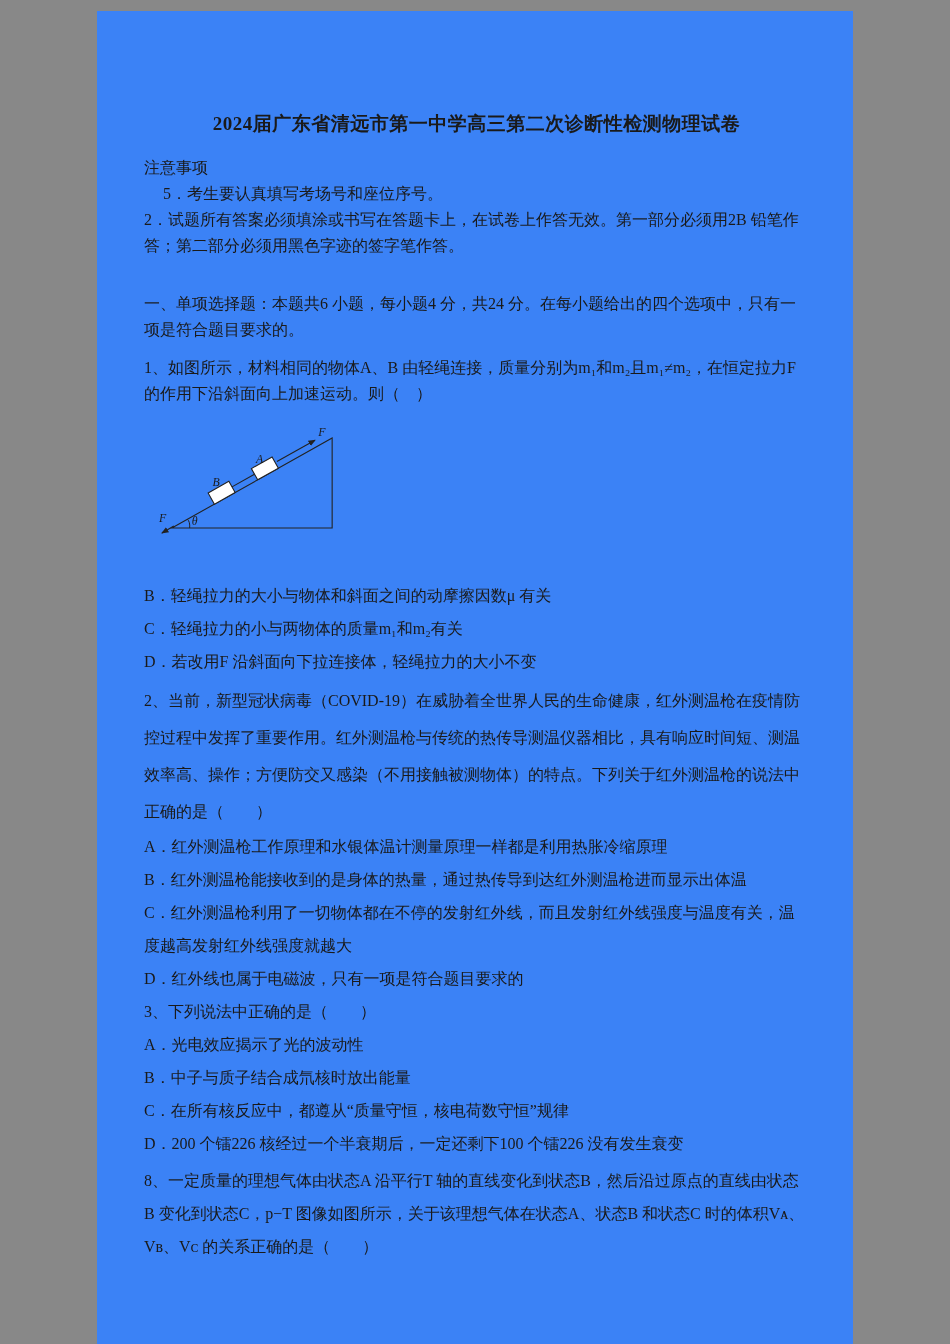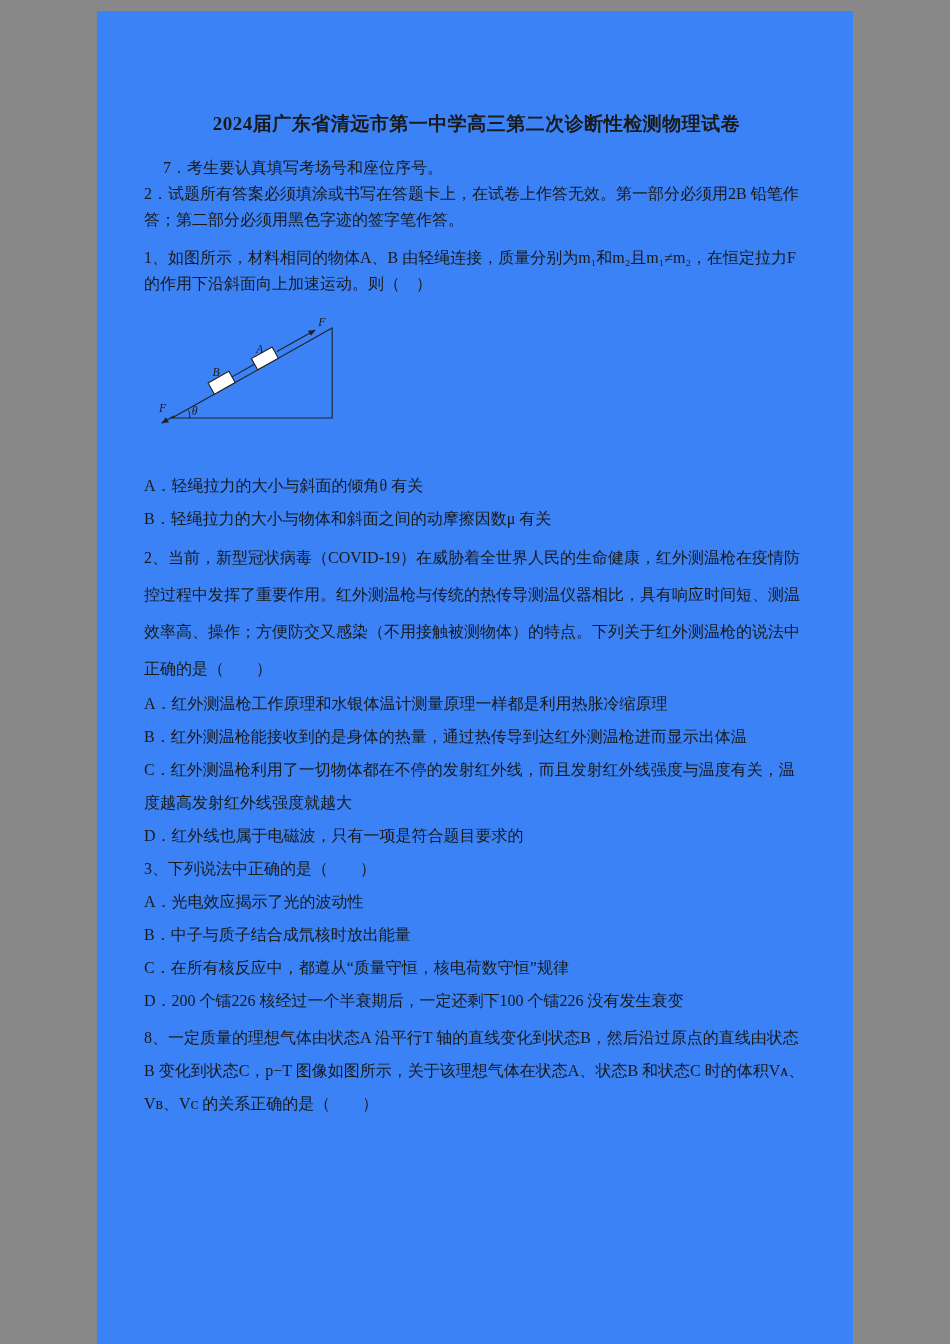--- a/index.html
+++ b/index.html
@@ -36,24 +36,26 @@
 </style>
 </head>
 <body>
 
 <div class="page">
   <div class="content">
 
     <h1 class="title">2024届广东省清远市第一中学高三第二次诊断性检测物理试卷</h1>
 
     <div>
-      <p class="lh26 indent">7．考生要认真填写考场号和座位序号。</p>
+      <p class="lh26">注意事项</p>
+      <p class="lh26 indent">5．考生要认真填写考场号和座位序号。</p>
       <p class="lh26">2．试题所有答案必须填涂或书写在答题卡上，在试卷上作答无效。第一部分必须用2B 铅笔作答；第二部分必须用黑色字迹的签字笔作答。</p>
     </div>
 
+    <p class="lh26 gap-lg">一、单项选择题：本题共6 小题，每小题4 分，共24 分。在每小题给出的四个选项中，只有一项是符合题目要求的。</p>
 
     <div>
       <p class="lh26 gap-sm">1、如图所示，材料相同的物体A、B 由轻绳连接，质量分别为m₁和m₂且m₁≠m₂，在恒定拉力F 的作用下沿斜面向上加速运动。则（　）</p>
 
       <figure class="fig">
         <svg width="188" height="124" viewBox="0 0 190 125">
           <defs>
             <marker id="arw" markerWidth="9" markerHeight="8" refX="6.5" refY="3" orient="auto" markerUnits="userSpaceOnUse">
               <path d="M0,0 L7.5,3 L0,6 Z" fill="#222"></path>
             </marker>
@@ -78,22 +80,23 @@
           <path d="M 32 108 Q 32.5 101.5 29.7 99.2" fill="none" stroke="#222" stroke-width="1"></path>
 
           <text class="svg-label" x="99" y="42">A</text>
           <text class="svg-label" x="55" y="66">B</text>
           <text class="svg-label" x="162" y="15">F</text>
           <text class="svg-label" x="1" y="102">F</text>
           <text class="svg-label" x="34" y="105">θ</text>
         </svg>
       </figure>
 
-      <p class="lh33">A．轻绳拉力的大小与斜面的倾角θ 有关</p>
       <p class="lh33">B．轻绳拉力的大小与物体和斜面之间的动摩擦因数μ 有关</p>
+      <p class="lh33">C．轻绳拉力的小与两物体的质量m₁和m₂有关</p>
+      <p class="lh33">D．若改用F 沿斜面向下拉连接体，轻绳拉力的大小不变</p>
     </div>
 
     <div>
       <p class="lh37 gap-xs">2、当前，新型冠状病毒（COVID-19）在威胁着全世界人民的生命健康，红外测温枪在疫情防控过程中发挥了重要作用。红外测温枪与传统的热传导测温仪器相比，具有响应时间短、测温效率高、操作；方便防交又感染（不用接触被测物体）的特点。下列关于红外测温枪的说法中正确的是（　　）</p>
       <p class="lh33">A．红外测温枪工作原理和水银体温计测量原理一样都是利用热胀冷缩原理</p>
       <p class="lh33">B．红外测温枪能接收到的是身体的热量，通过热传导到达红外测温枪进而显示出体温</p>
       <p class="lh33">C．红外测温枪利用了一切物体都在不停的发射红外线，而且发射红外线强度与温度有关，温度越高发射红外线强度就越大</p>
       <p class="lh33">D．红外线也属于电磁波，只有一项是符合题目要求的</p>
     </div>
 

